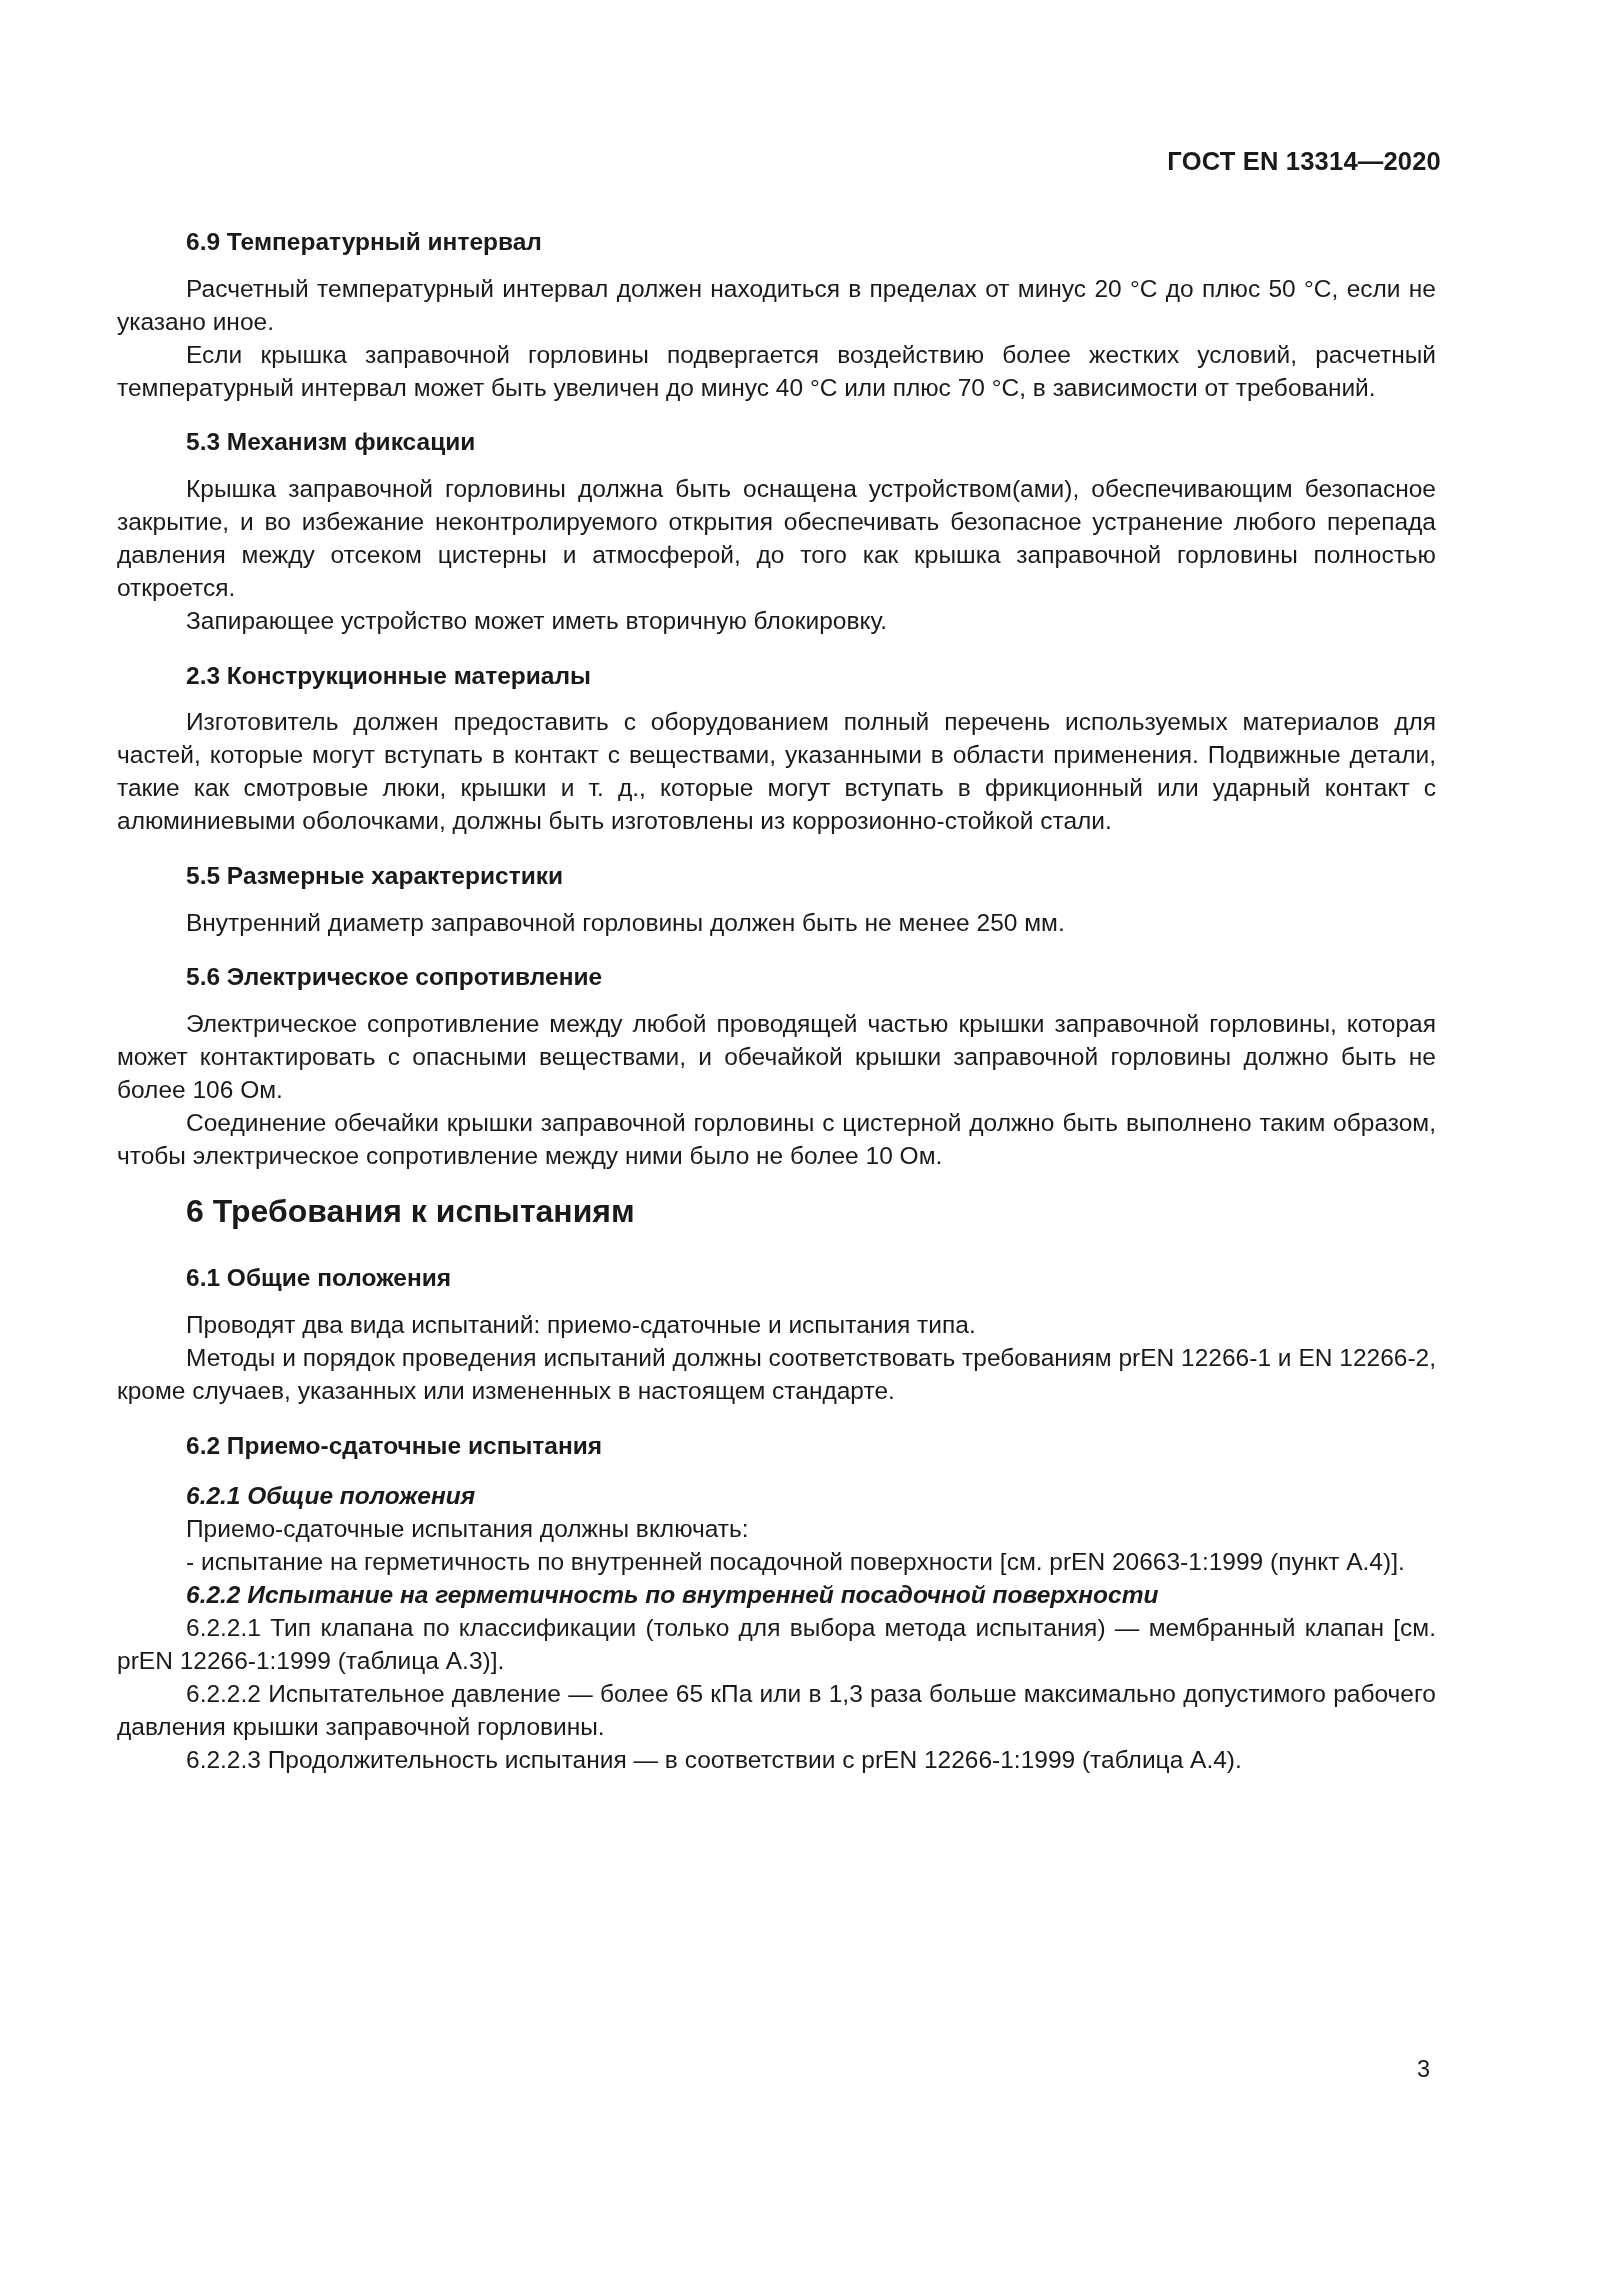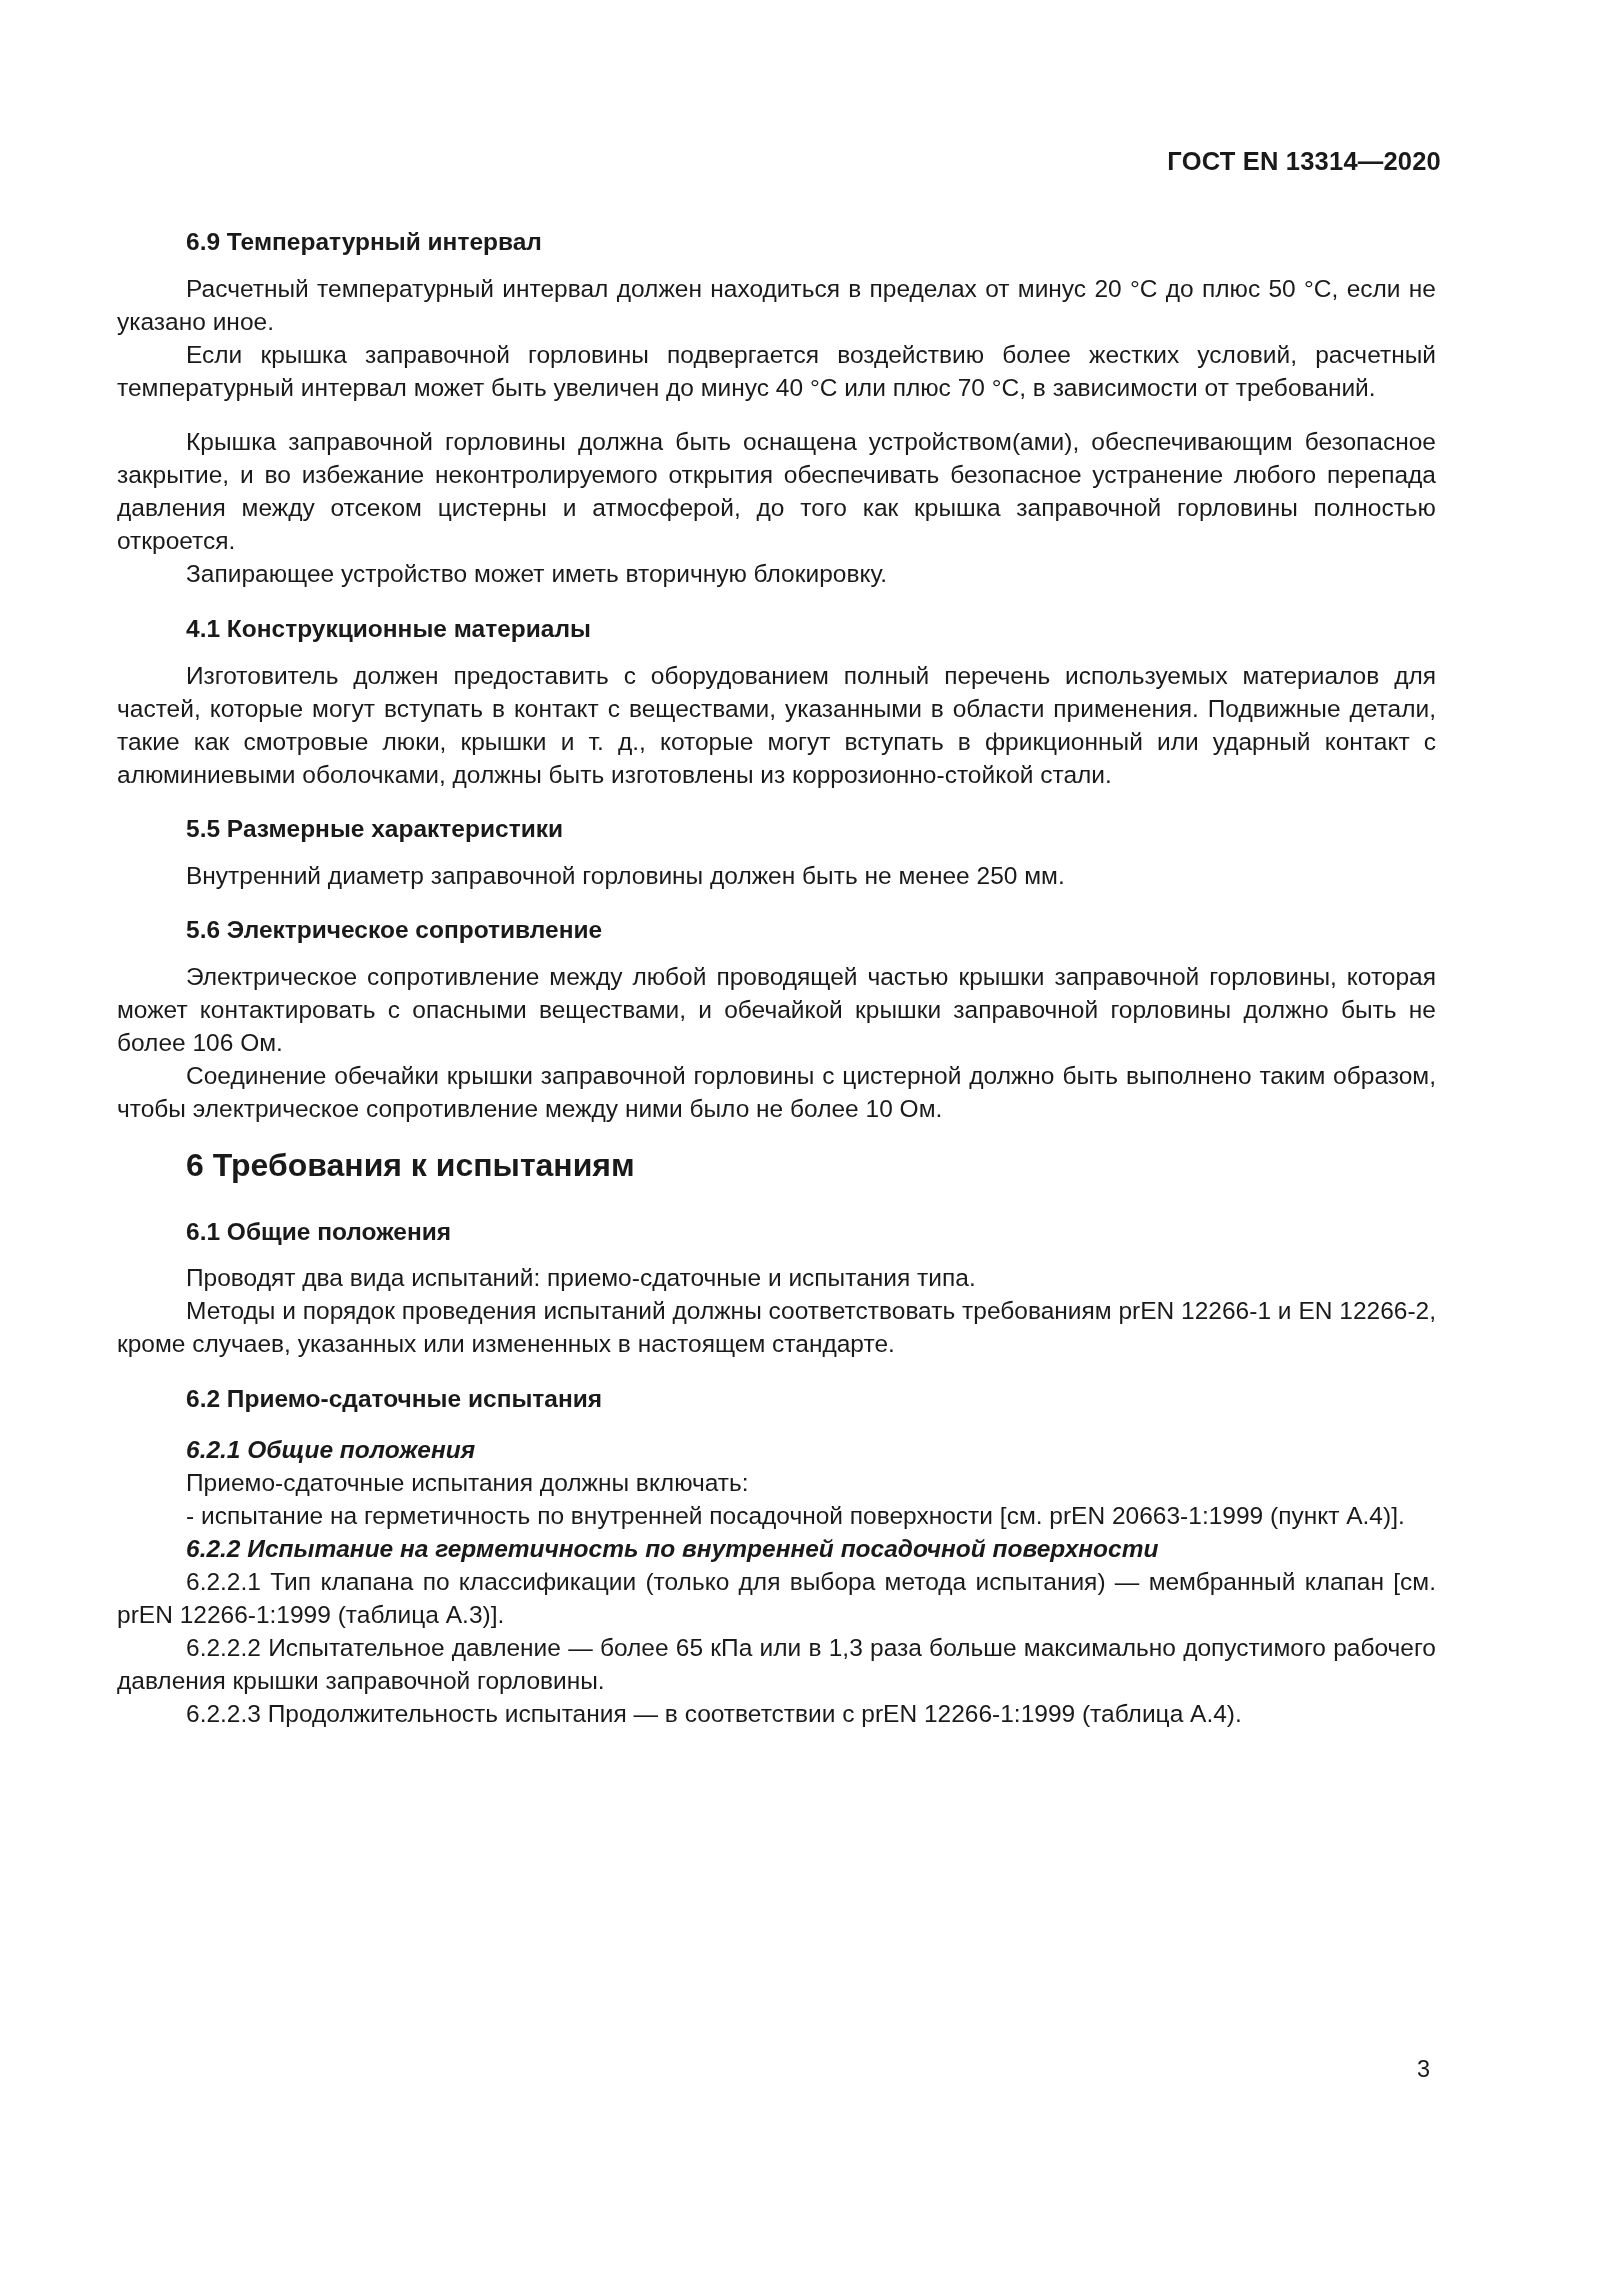--- a/index.html
+++ b/index.html
@@ -19,25 +19,26 @@
 
 <div class="page-header">ГОСТ EN 13314—2020</div>
 
 <div class="content">
   <div class="sec">
     <div class="h2">6.9  Температурный интервал</div>
     <p>Расчетный температурный интервал должен находиться в пределах от минус 20 °С до плюс 50 °С, если не указано иное.</p>
     <p>Если крышка заправочной горловины подвергается воздействию более жестких условий, расчетный температурный интервал может быть увеличен до минус 40 °С или плюс 70 °С, в зависимости от требований.</p>
   </div>
   <div class="sec">
+    <div class="h2">5.3  Механизм фиксации</div>
     <p>Крышка заправочной горловины должна быть оснащена устройством(ами), обеспечивающим безопасное закрытие, и во избежание неконтролируемого открытия обеспечивать безопасное устранение любого перепада давления между отсеком цистерны и атмосферой, до того как крышка заправочной горловины полностью откроется.</p>
     <p>Запирающее устройство может иметь вторичную блокировку.</p>
   </div>
   <div class="sec">
-    <div class="h2">4.1  Конструкционные материалы</div>
+    <div class="h2">2.3  Конструкционные материалы</div>
     <p>Изготовитель должен предоставить с оборудованием полный перечень используемых материалов для частей, которые могут вступать в контакт с веществами, указанными в области применения. Подвижные детали, такие как смотровые люки, крышки и т. д., которые могут вступать в фрикционный или ударный контакт с алюминиевыми оболочками, должны быть изготовлены из коррозионно-стойкой стали.</p>
   </div>
   <div class="sec">
     <div class="h2">5.5  Размерные характеристики</div>
     <p>Внутренний диаметр заправочной горловины должен быть не менее 250 мм.</p>
   </div>
   <div class="sec">
     <div class="h2">5.6  Электрическое сопротивление</div>
     <p>Электрическое сопротивление между любой проводящей частью крышки заправочной горловины, которая может контактировать с опасными веществами, и обечайкой крышки заправочной горловины должно быть не более 106 Ом.</p>
     <p>Соединение обечайки крышки заправочной горловины с цистерной должно быть выполнено таким образом, чтобы электрическое сопротивление между ними было не более 10 Ом.</p>

